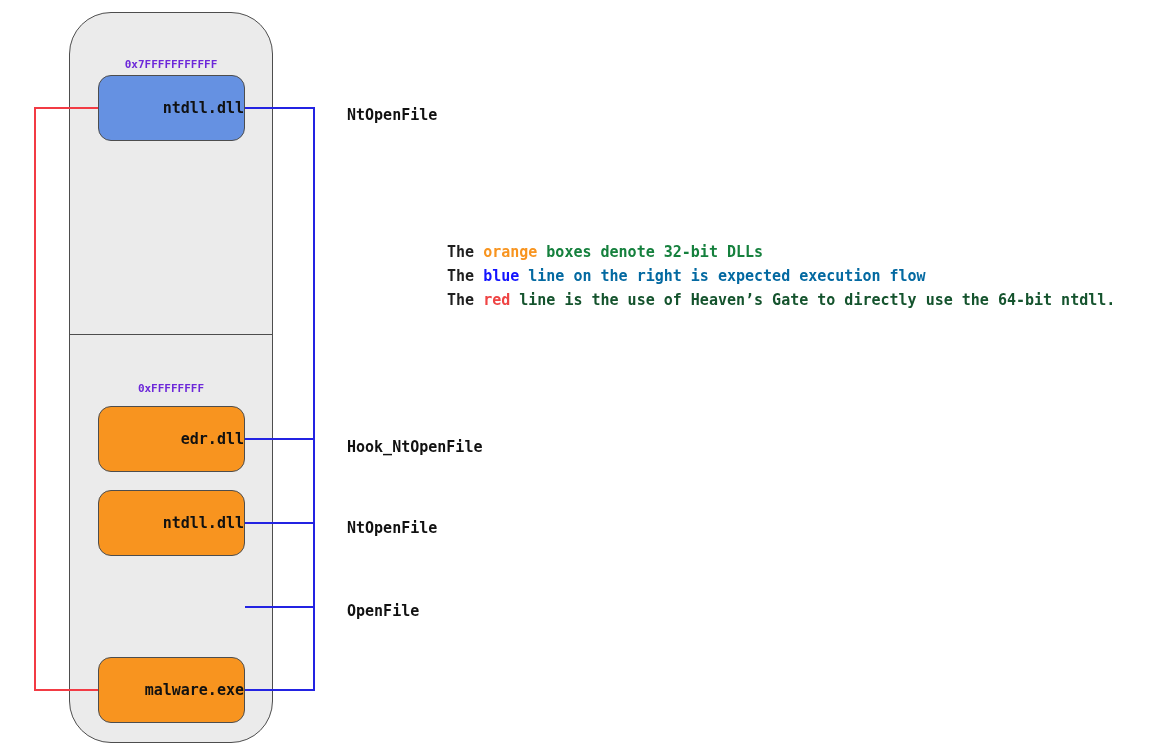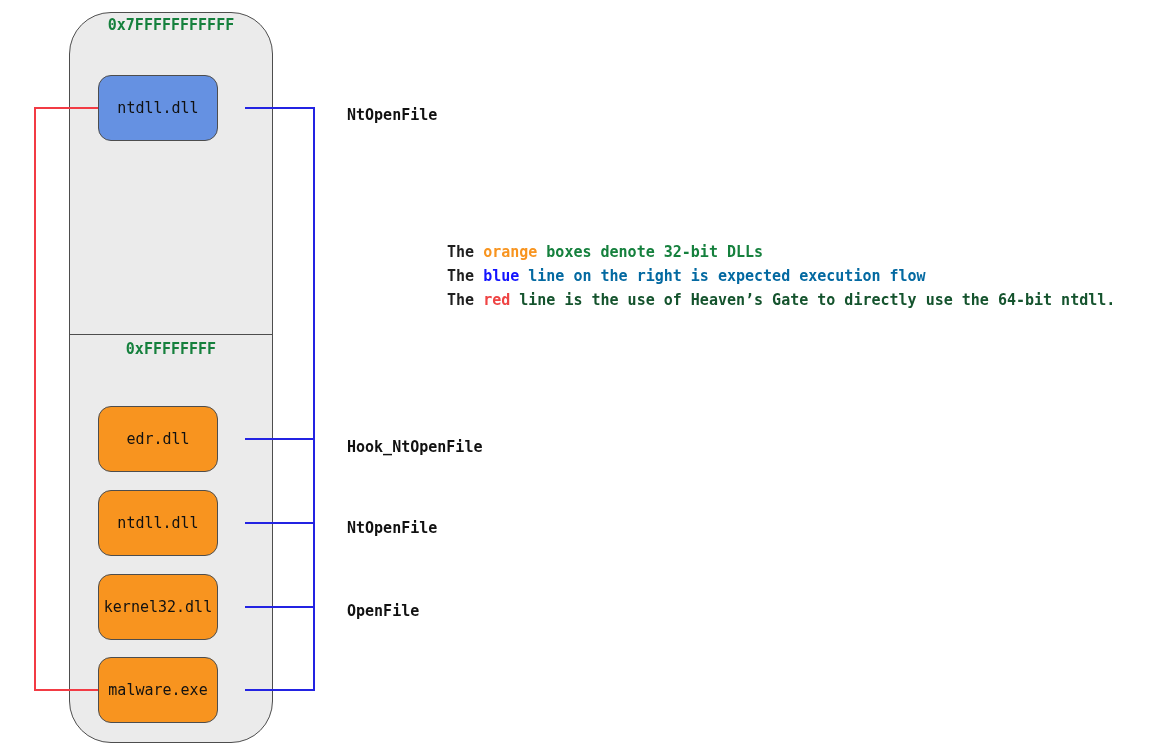--- a/index.html
+++ b/index.html
@@ -27,55 +27,56 @@
     border: 1.5px solid #4d4d4d;
     border-radius: 42px;
     box-sizing: border-box;
     z-index: 1;
   }
   .addr-label {
     position: absolute;
     left: 0;
     width: 100%;
     text-align: center;
-    font-size: 15px;
+    font-size: 11px;
     line-height: 18px;
     font-weight: 600;
-    color: #15803d;
+    color: #6d28d9;
     white-space: nowrap;
+    margin-top: 40px;
   }
   .addr-upper { top: 3px; }
   .addr-lower { top: 327px; }
   .divider {
     position: absolute;
     left: 0;
     top: 321px;
     width: 100%;
     border-top: 1.5px solid #4d4d4d;
   }
   
   .line { position: absolute; z-index: 2; }
   .blue { background: #2323e2; }
   .red  { background: #f23b44; }
   .h-line { height: 2px; }
   .v-line { width: 2px; }
   
   .module-box {
     position: absolute;
     left: 98px;
-    width: 120px;
+    width: 147px;
     height: 66px;
     border: 1.5px solid #4d4d4d;
     border-radius: 13px;
     box-sizing: border-box;
     display: flex;
     align-items: center;
-    justify-content: center;
+    justify-content: flex-end;
     font-size: 15px;
-    font-weight: 400;
+    font-weight: 700;
     color: #111111;
     z-index: 3;
     white-space: nowrap;
   }
   .box-blue   { background: #6591e2; }
   .box-orange { background: #f8941f; }
   
   .fn-label {
     position: absolute;
     left: 331px;
@@ -124,23 +125,20 @@
 
   <div class="module-box box-blue" style="top:75px;">
       <span>ntdll.dll</span>
     </div>
   <div class="module-box box-orange" style="top:406px;">
       <span>edr.dll</span>
     </div>
   <div class="module-box box-orange" style="top:490px;">
       <span>ntdll.dll</span>
     </div>
-  <div class="module-box box-orange" style="top:574px;">
-      <span>kernel32.dll</span>
-    </div>
   <div class="module-box box-orange" style="top:657px;">
       <span>malware.exe</span>
     </div>
 
   <div class="fn-label" style="top:106px;">NtOpenFile</div>
   <div class="fn-label" style="top:438px;">Hook_NtOpenFile</div>
   <div class="fn-label" style="top:519px;">NtOpenFile</div>
   <div class="fn-label" style="top:602px;">OpenFile</div>
 
   <div class="legend">

